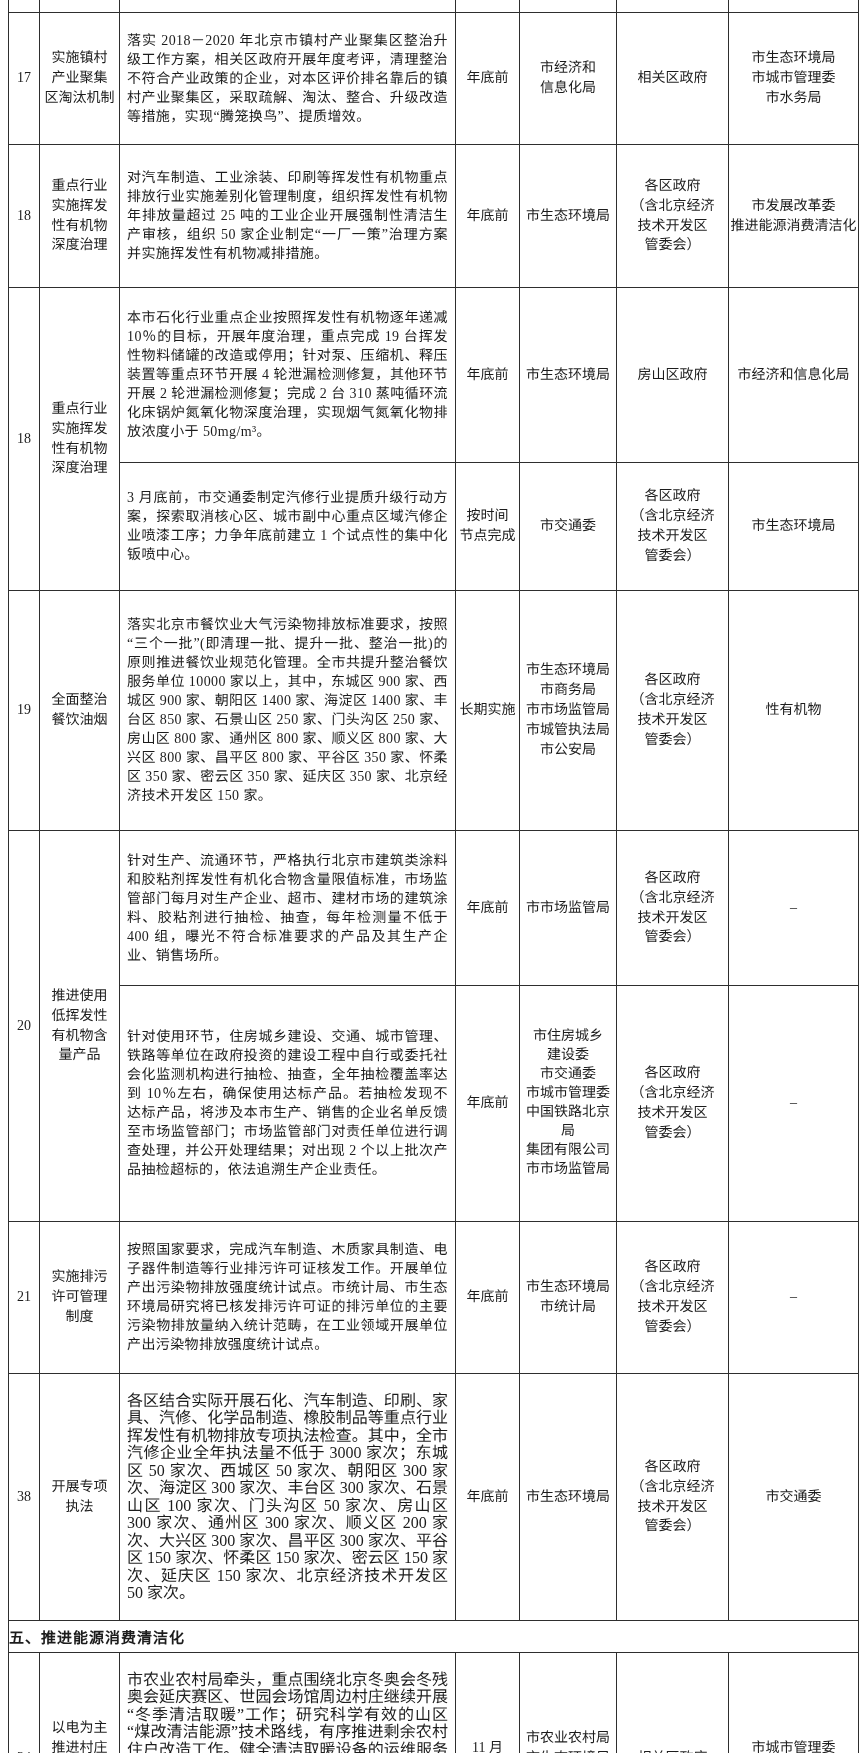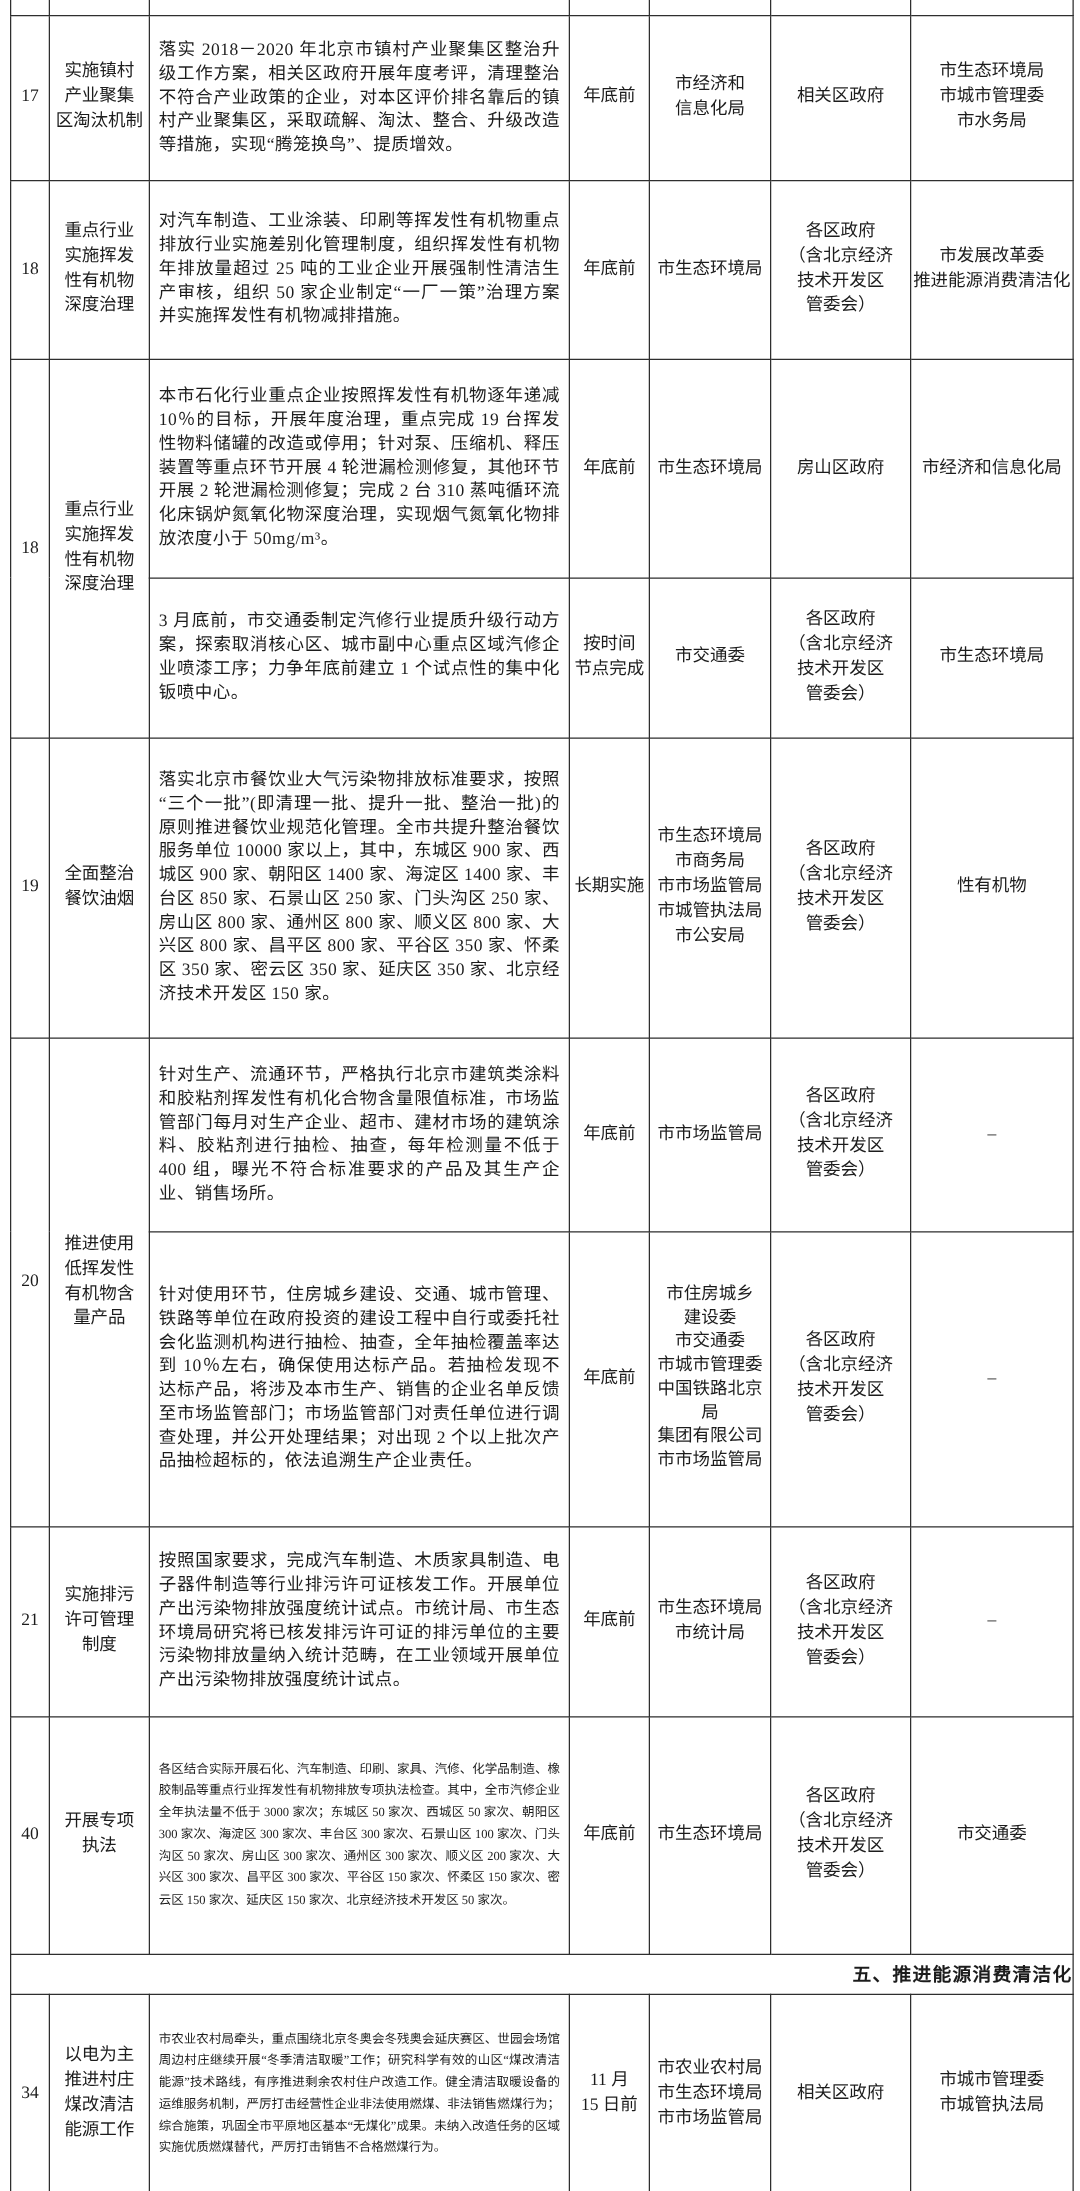--- a/index.html
+++ b/index.html
@@ -19,23 +19,23 @@
     font-size:14px;
   }
   tr.first td{border-top:none;}
   tr.last td{border-bottom:none;}
   .c{text-align:center;line-height:1.42;}
   .pre{white-space:pre-line;}
   .desc{
     text-align:justify;text-justify:inter-character;
     padding:18px 7px;line-height:19px;letter-spacing:0.4px;
   }
-  .desc.tight{line-height:17.5px;letter-spacing:0;font-size:10px;}
+  .desc.tight{line-height:17.5px;letter-spacing:0;font-size:16px;}
   .sect{
-    text-align:right;font-weight:bold;font-size:15px;letter-spacing:1px;
+    text-align:left;font-weight:bold;font-size:15px;letter-spacing:1px;
   }
 </style>
 </head>
 <body>
 
 <div class="page">
   <table class="tbl">
     <colgroup>
       <col style="width:31px">
         <col style="width:80px">
@@ -175,21 +175,21 @@
         <td class="c pre">市生态环境局
 市统计局</td>
         <td class="c pre">各区政府
 （含北京经济
 技术开发区
 管委会）</td>
         <td class="c pre">–</td>
       </tr>
 
       <tr style="height:190px">
-        <td class="c">40</td>
+        <td class="c">38</td>
         <td class="c pre">开展专项
 执法</td>
         <td class="desc tight">各区结合实际开展石化、汽车制造、印刷、家具、汽修、化学品制造、橡胶制品等重点行业挥发性有机物排放专项执法检查。其中，全市汽修企业全年执法量不低于 3000 家次；东城区 50 家次、西城区 50 家次、朝阳区 300 家次、海淀区 300 家次、丰台区 300 家次、石景山区 100 家次、门头沟区 50 家次、房山区 300 家次、通州区 300 家次、顺义区 200 家次、大兴区 300 家次、昌平区 300 家次、平谷区 150 家次、怀柔区 150 家次、密云区 150 家次、延庆区 150 家次、北京经济技术开发区 50 家次。</td>
         <td class="c pre">年底前</td>
         <td class="c pre">市生态环境局</td>
         <td class="c pre">各区政府
 （含北京经济
 技术开发区
 管委会）</td>
         <td class="c pre">市交通委</td>

